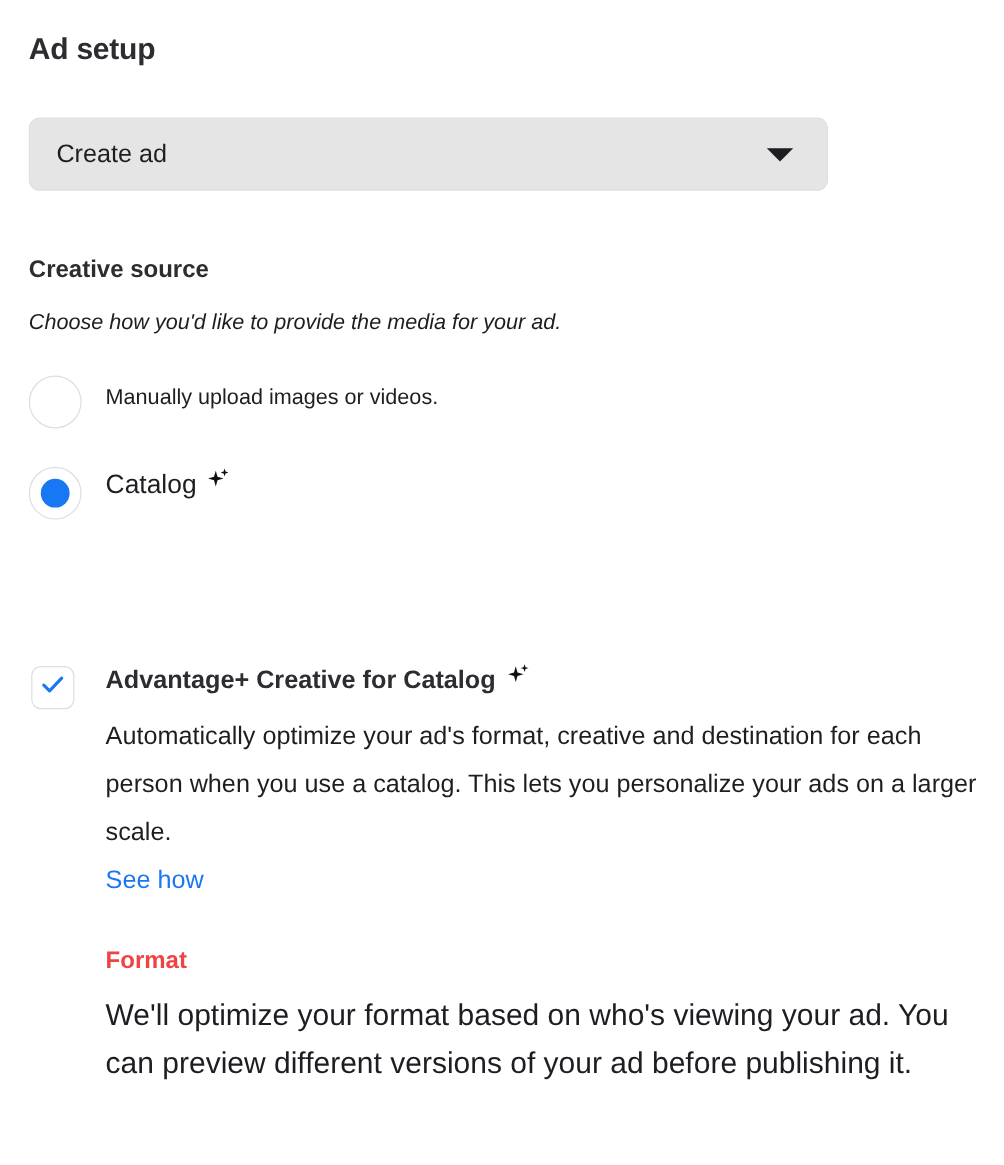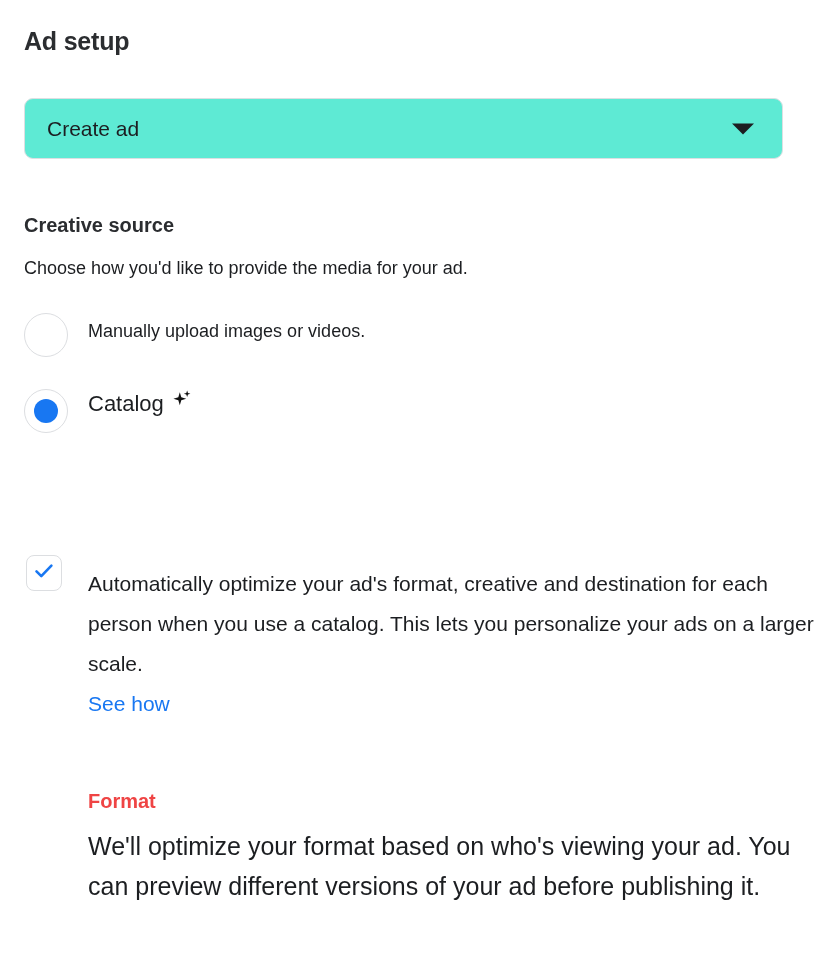--- a/index.html
+++ b/index.html
@@ -35,26 +35,26 @@
     color: #2b2d30;
     letter-spacing: -0.2px;
     line-height: 32px;
   }
 
   
   .dropdown {
     position: absolute;
     left: 24px;
     top: 98px;
-    width: 759px;
+    width: 666px;
     height: 61px;
     box-sizing: border-box;
     border: 1px solid #dddfe2;
     border-radius: 9px;
-    background: #5eead4;
+    background: #e5e5e5;
     cursor: pointer;
   }
   .dropdown-value {
     position: absolute;
     left: 22px;
     top: 50%;
     transform: translateY(-50%);
     font-size: 21px;
     color: #1c1e21;
     line-height: 26px;
@@ -79,20 +79,21 @@
     font-weight: bold;
     color: #2b2d30;
     line-height: 26px;
   }
   .section-sub {
     position: absolute;
     left: 24px;
     font-size: 18px;
     color: #1c1e21;
     line-height: 24px;
+    font-style: italic;
   }
   #creative-source-heading { top: 212px; }
   #creative-source-sub { top: 256px; }
 
   
   .radio-option {
     position: absolute;
     left: 24px;
     width: 800px;
   }
@@ -268,20 +269,29 @@
 
   <div class="checkbox-block">
     <span class="checkbox-box">
       <span class="check-mark">
         <svg width="24" height="24" viewBox="0 0 24 24" aria-hidden="true">
           <path d="M4.5 12.4 L9.3 17.2 L19.4 6.6" fill="none" stroke="#1877f2" stroke-width="2.6" stroke-linecap="round" stroke-linejoin="round"></path>
         </svg>
       </span>
     </span>
     <div class="checkbox-body">
+      <div class="checkbox-title">
+        <span>Advantage+ Creative for Catalog</span>
+        <span class="sparkle">
+          <svg width="22" height="22" viewBox="0 0 24 24" aria-hidden="true">
+            <path d="M9.6 3.6 L11.2 9.1 L16.6 10.7 L11.2 12.3 L9.6 17.8 L8.0 12.3 L2.6 10.7 L8.0 9.1 Z" fill="#111111"></path>
+            <path d="M17.6 1.6 L18.5 4.3 L21.2 5.2 L18.5 6.1 L17.6 8.8 L16.7 6.1 L14.0 5.2 L16.7 4.3 Z" fill="#111111"></path>
+          </svg>
+        </span>
+      </div>
       <div class="checkbox-desc">Automatically optimize your ad's format, creative and destination for each person when you use a catalog. This lets you personalize your ads on a larger scale.</div>
       <a class="see-how-link" href="#">See how</a>
     </div>
   </div>
 
   <div class="format-block">
     <div class="format-heading">Format</div>
     <div class="format-desc">We'll optimize your format based on who's viewing your ad. You can preview different versions of your ad before publishing it.</div>
   </div>
 

